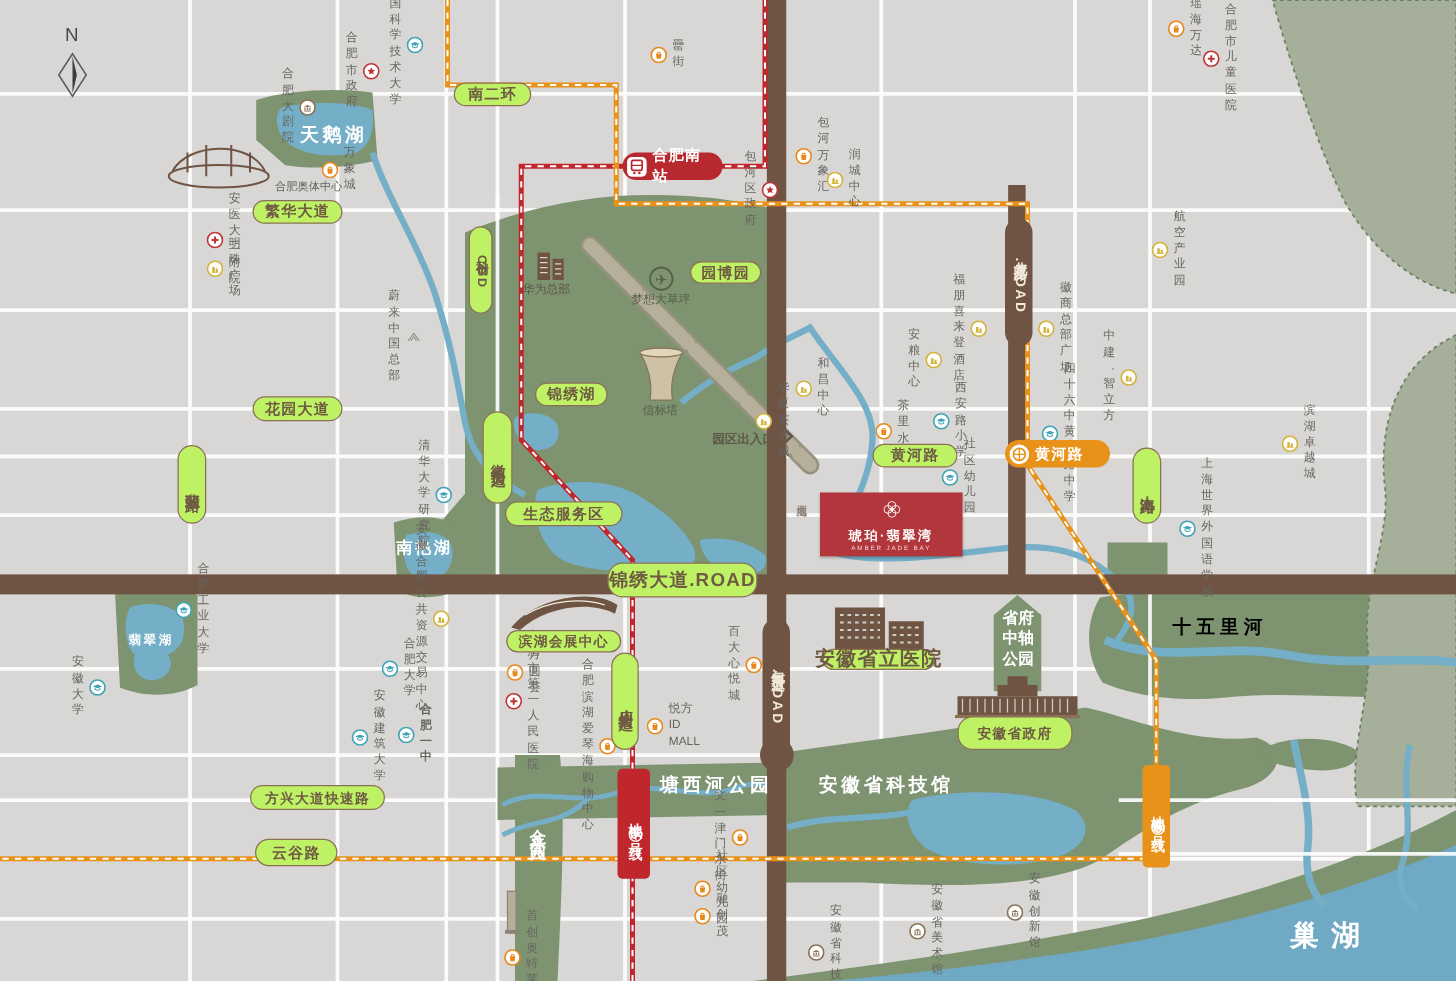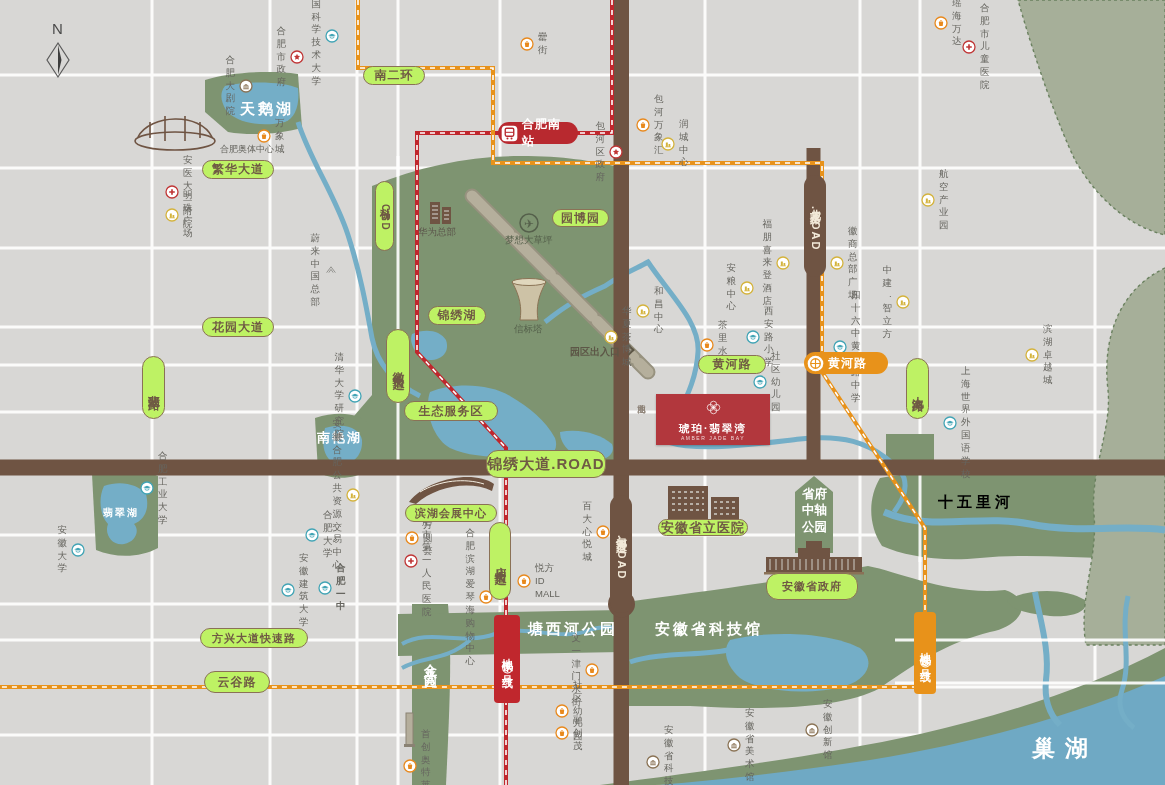--- a/index.html
+++ b/index.html
@@ -209,21 +209,21 @@
 <div class="badge" style="left: 363px; top: 66px; width: 62px; height: 19px;">南二环</div>
     <div class="badge" style="left: 202px; top: 160px; width: 72px; height: 19px;">繁华大道</div>
     <div class="badge" style="left: 202px; top: 317px; width: 72px; height: 20px;">花园大道</div>
     <div class="badge" style="left: 428px; top: 306px; width: 58px; height: 19px;">锦绣湖</div>
     <div class="badge" style="left: 552px; top: 209px; width: 57px; height: 18px;">园博园</div>
     <div class="badge" style="left: 404px; top: 401px; width: 94px; height: 20px;">生态服务区</div>
     <div class="badge" style="left: 698px; top: 355px; width: 68px; height: 19px;">黄河路</div>
     <div class="badge" style="left: 200px; top: 628px; width: 108px; height: 20px; font-size: 11px;">方兴大道快速路</div>
     <div class="badge" style="left: 204px; top: 671px; width: 66px; height: 22px;">云谷路</div>
     <div class="badge" style="left: 405px; top: 504px; width: 92px; height: 18px; font-size: 11px;">滨湖会展中心</div>
-    <div class="badge" style="left: 658px; top: 519px; width: 90px; height: 17px; font-size: 13px;">安徽省立医院</div>
+    <div class="badge" style="left: 658px; top: 519px; width: 90px; height: 17px; font-size: 16px;">安徽省立医院</div>
     <div class="badge" style="left: 766px; top: 573px; width: 92px; height: 27px; font-size: 11px;">安徽省政府</div>
     <div class="badge" style="left: 486px; top: 450px; width: 120px; height: 28px; font-size: 15px;">锦绣大道.ROAD</div>
     <div class="badge v" style="left: 142px; top: 356px; width: 23px; height: 63px;">翡翠路</div>
     <div class="badge v" style="left: 386px; top: 329px; width: 24px; height: 74px;">徽州大道</div>
     <div class="badge v" style="left: 375px; top: 181px; width: 19px; height: 70px; font-size: 10px;">科创CBD</div>
     <div class="badge v" style="left: 906px; top: 358px; width: 23px; height: 61px;">上海路</div>
     <div class="badge v" style="left: 489px; top: 522px; width: 22px; height: 78px;">庐州大道</div>
     <div class="badge sv" style="left: 804px; top: 175px; width: 22px; height: 102px;">北京路.ROAD</div>
     <div class="badge sv" style="left: 610px; top: 495px; width: 22px; height: 118px;">包河大道.ROAD</div>
     <div class="station" style="left: 498px; top: 122px; width: 80px; height: 22px; background: rgb(184, 41, 47);">

